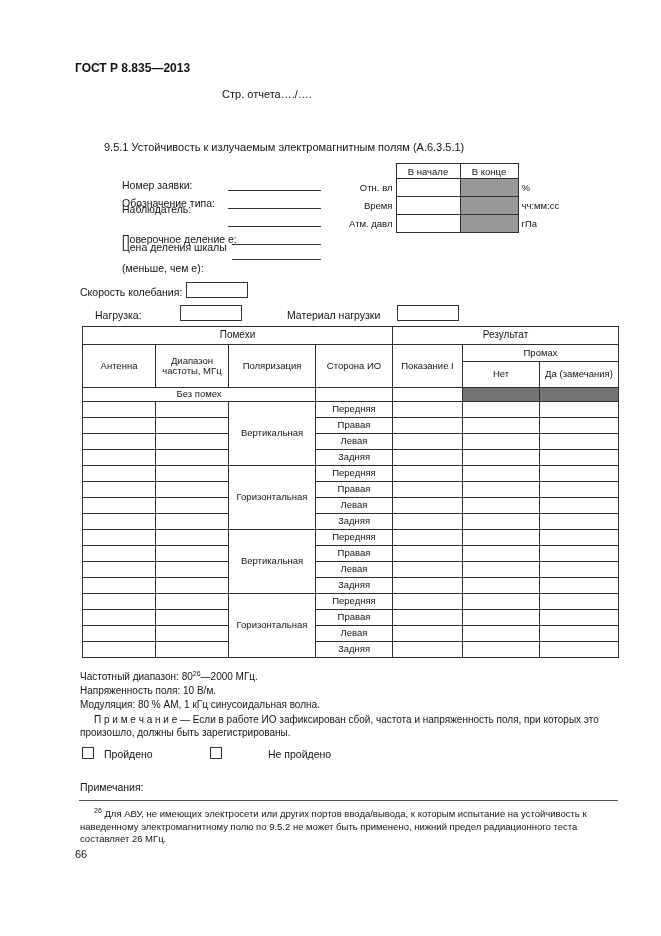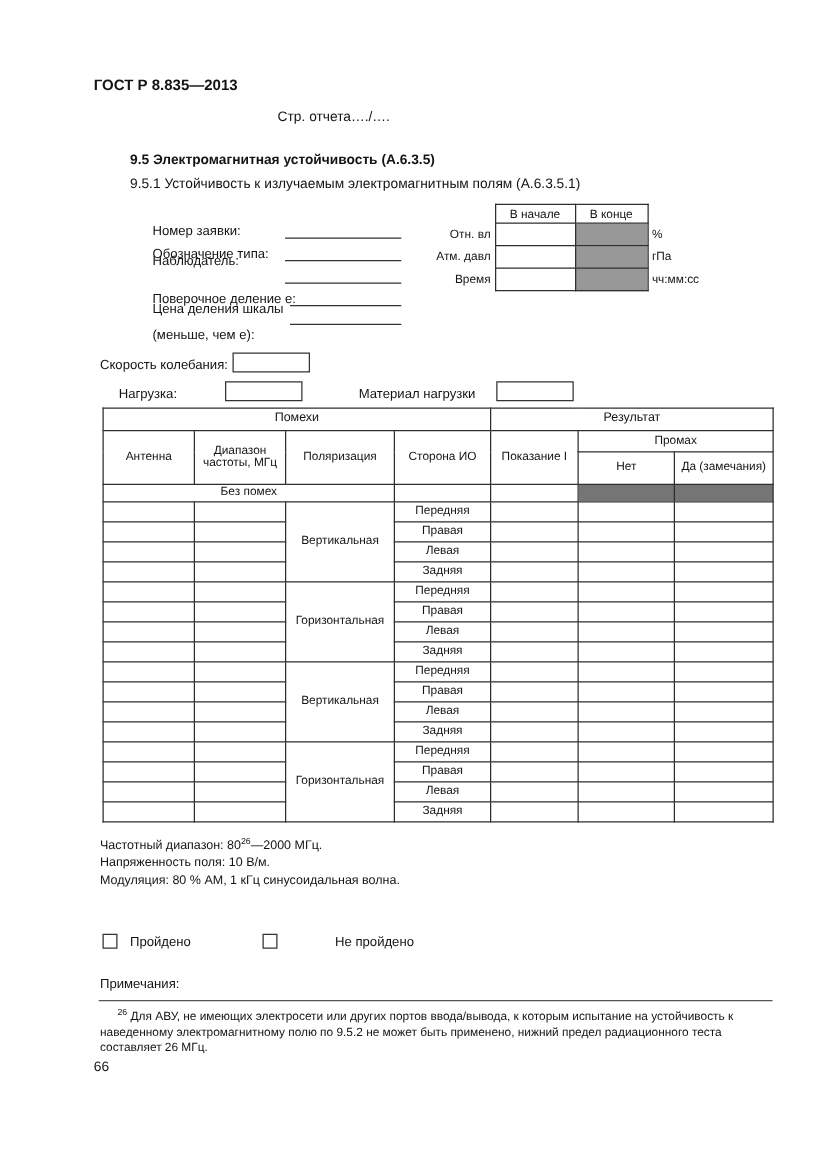--- a/index.html
+++ b/index.html
@@ -59,21 +59,20 @@
   sup { font-size: 7px; }
 </style>
 </head>
 <body>
 
 <div class="page">
 
   <div class="abs b t12" style="left:75px; top:61px;text-align:center;">ГОСТ Р 8.835—2013</div>
   <div class="abs t11" style="left:0; top:88px; width:534px; text-align:center;">Стр. отчета…./….</div>
 
-  <div class="abs b t11" style="left:104px; top:122px;">9.5  Электромагнитная устойчивость (А.6.3.5)</div>
   <div class="abs t11" style="left:104px; top:141px;">9.5.1  Устойчивость к излучаемым электромагнитным полям (А.6.3.5.1)</div>
 
   <div class="abs t105" style="left:122px; top:179px;">Номер заявки:</div>
   <div class="abs fline" style="left:228px; top:177px; width:93px;"></div>
 
   <div class="abs t105" style="left:122px; top:197px;">Обозначение типа:</div>
   <div class="abs fline" style="left:228px; top:195px; width:93px;"></div>
 
   <div class="abs t105" style="left:122px; top:203px;">Наблюдатель:</div>
   <div class="abs fline" style="left:228px; top:213px; width:93px;"></div>
@@ -99,30 +98,30 @@
       <td>В конце</td>
       <td class="nob"></td>
     </tr>
     <tr>
       <td class="nob lbl">Отн. вл</td>
       <td></td>
       <td class="shaded"></td>
       <td class="nob unit">%</td>
     </tr>
     <tr>
+      <td class="nob lbl">Время</td>
+      <td></td>
+      <td class="shaded"></td>
+      <td class="nob unit">чч:мм:сс</td>
+    </tr>
+    <tr>
       <td class="nob lbl">Атм. давл</td>
       <td></td>
       <td class="shaded"></td>
       <td class="nob unit">гПа</td>
-    </tr>
-    <tr>
-      <td class="nob lbl">Время</td>
-      <td></td>
-      <td class="shaded"></td>
-      <td class="nob unit">чч:мм:сс</td>
     </tr>
   </tbody>
     </table>
 
   <div class="abs t105" style="left:80px; top:286px;">Скорость колебания:</div>
   <div class="abs box" style="left:186px; top:282px; width:62px; height:16px;"></div>
 
   <div class="abs t105" style="left:95px; top:309px;">Нагрузка:</div>
   <div class="abs box" style="left:180px; top:305px; width:62px; height:16px;"></div>
   <div class="abs t105" style="left:287px; top:309px;">Материал нагрузки</div>
@@ -299,20 +298,21 @@
       <td></td>
     </tr>
   </tbody>
     </table>
 
   <div class="abs t10" style="left:80px; top:670px;">
     <span>Частотный диапазон: 80</span><sup>26</sup><span>—2000 МГц.</span>
   </div>
   <div class="abs t10" style="left:80px; top:685px;">Напряженность поля: 10 В/м.</div>
   <div class="abs t10" style="left:80px; top:699px;">Модуляция: 80 % АМ, 1 кГц синусоидальная волна.</div>
+  <div class="abs t10 note" style="left:80px; top:713px;">П р и м е ч а н и е — Если в работе ИО зафиксирован сбой, частота и напряженность поля, при которых это произошло, должны быть зарегистрированы.</div>
 
   <span class="checkbox abs" style="left:82px; top:747px;"></span>
   <div class="abs t105" style="left:104px; top:748px;">Пройдено</div>
   <span class="checkbox abs" style="left:210px; top:747px;"></span>
   <div class="abs t105" style="left:232px; top:748px;padding-left:36px;">Не пройдено</div>
 
   <div class="abs t105" style="left:80px; top:781px;">Примечания:</div>
 
   <div class="abs footsep" style="left:79px; top:800px;"></div>
   <div class="abs t95 footnote" style="left:80px; top:805px;">

